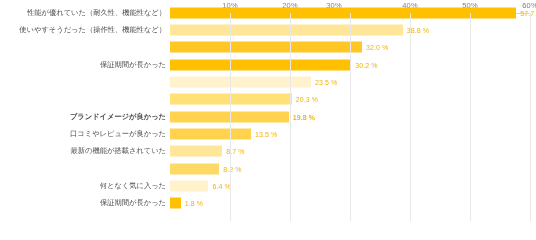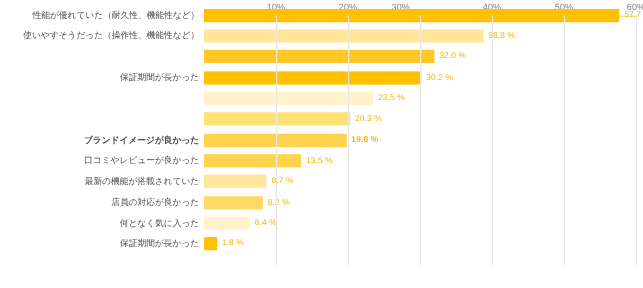--- a/index.html
+++ b/index.html
@@ -136,21 +136,20 @@
         <div class="cat-label">最新の機能が搭載されていた</div>
         <div class="bar" style="width: 52.2px; background: rgb(255, 230, 153);"></div>
         <div class="val-label" style="left: 226.2px;">8.7 %</div>
       </div>
       <div class="row" style="top: 121.333px; height: 17.3333px;">
         <div class="cat-label">口コミやレビューが良かった</div>
         <div class="bar" style="width: 81px; background: rgb(255, 211, 77);"></div>
         <div class="val-label" style="left: 255px;">13.5 %</div>
       </div>
       <div class="row" style="top: 156px; height: 17.3333px;">
-        <div class="cat-label">店員の対応が良かった</div>
         <div class="bar" style="width: 49.2px; background: rgb(255, 217, 102);"></div>
         <div class="val-label" style="left: 223.2px;">8.2 %</div>
       </div>
       <div class="row" style="top: 173.333px; height: 17.3333px;">
         <div class="cat-label">何となく気に入った</div>
         <div class="bar" style="width: 38.4px; background: rgb(255, 242, 204);"></div>
         <div class="val-label" style="left: 212.4px;">6.4 %</div>
       </div>
       <div class="row" style="top: 190.667px; height: 17.3333px;">
         <div class="cat-label">保証期間が長かった</div>

